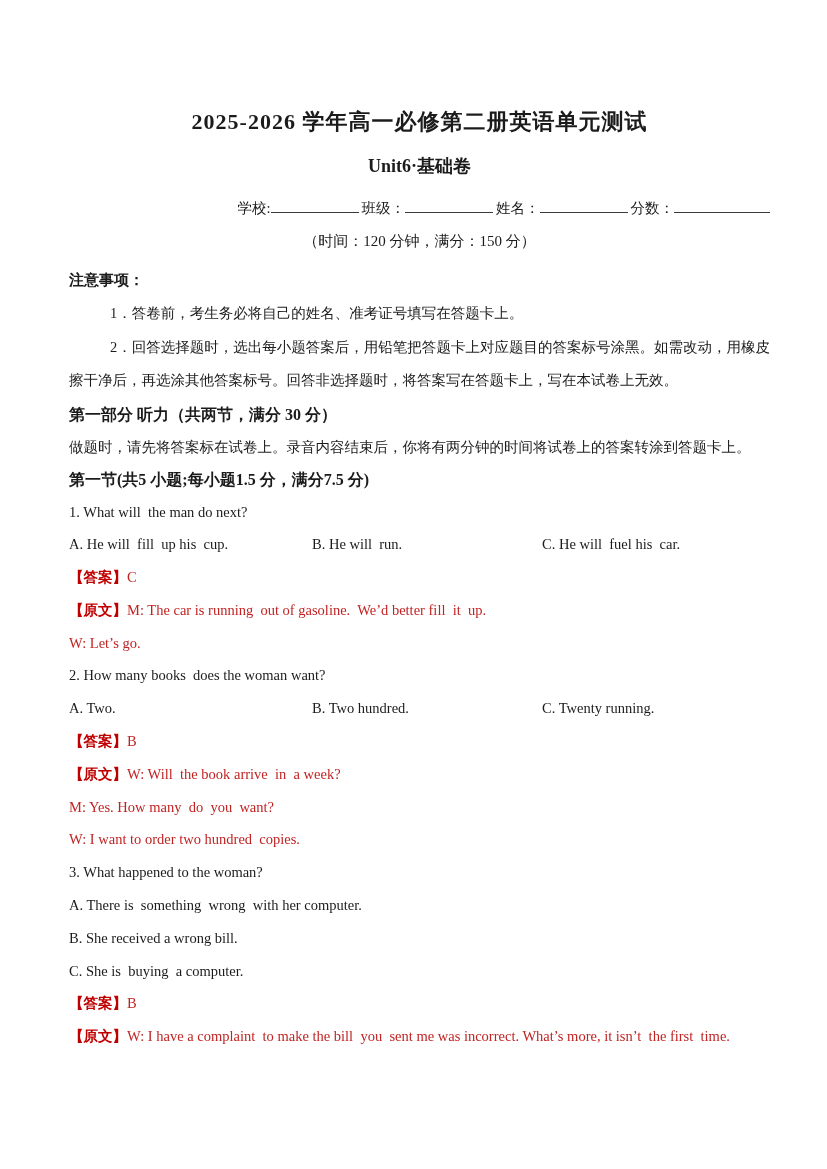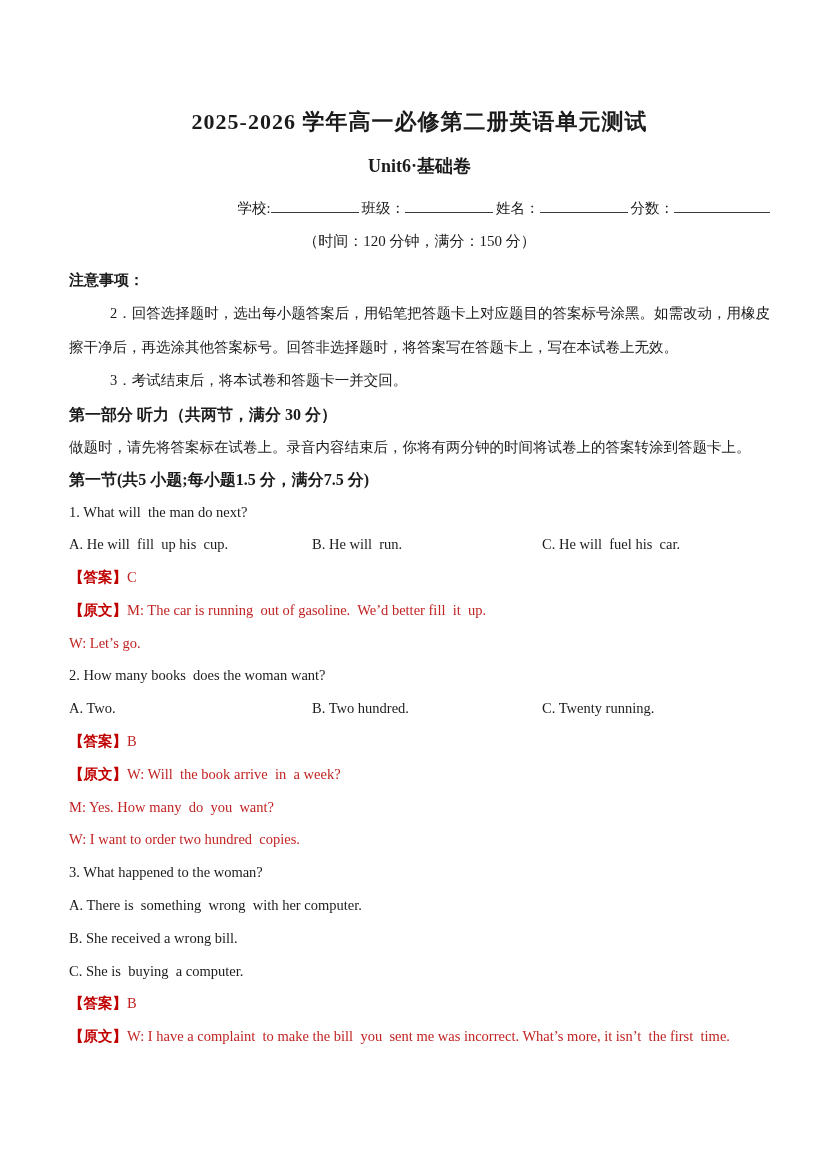--- a/index.html
+++ b/index.html
@@ -113,22 +113,22 @@
     <div class="title">2025-2026 学年高一必修第二册英语单元测试</div>
     <div class="subtitle">Unit6·基础卷</div>
 
     <div class="info-line">
       <span class="info-field"><span>学校:</span><span class="blank"></span></span><span class="info-field"><span>班级：</span><span class="blank"></span></span><span class="info-field"><span>姓名：</span><span class="blank"></span></span><span class="info-field"><span>分数：</span><span class="blank last"></span></span>
     </div>
 
     <div class="time-line">（时间：120 分钟，满分：150 分）</div>
 
     <div class="notice-heading">注意事项：</div>
+    <p class="notice-item">1．答卷前，考生务必将自己的姓名、准考证号填写在答题卡上。</p>
     <p class="notice-item">2．回答选择题时，选出每小题答案后，用铅笔把答题卡上对应题目的答案标号涂黑。如需改动，用橡皮擦干净后，再选涂其他答案标号。回答非选择题时，将答案写在答题卡上，写在本试卷上无效。</p>
-    <p class="notice-item">3．考试结束后，将本试卷和答题卡一并交回。</p>
 
     <div class="part-heading">第一部分 听力（共两节，满分 30 分）</div>
     <p class="instruction">做题时，请先将答案标在试卷上。录音内容结束后，你将有两分钟的时间将试卷上的答案转涂到答题卡上。</p>
     <div class="section-heading">第一节(共5 小题;每小题1.5 分，满分7.5 分)</div>
 
     <div class="line">1. What will  the man do next?</div>
     <div class="options-row">
       <span class="col-a">A. He will  fill  up his  cup.</span>
       <span class="col-b">B. He will  run.</span>
       <span class="col-c">C. He will  fuel his  car.</span>

